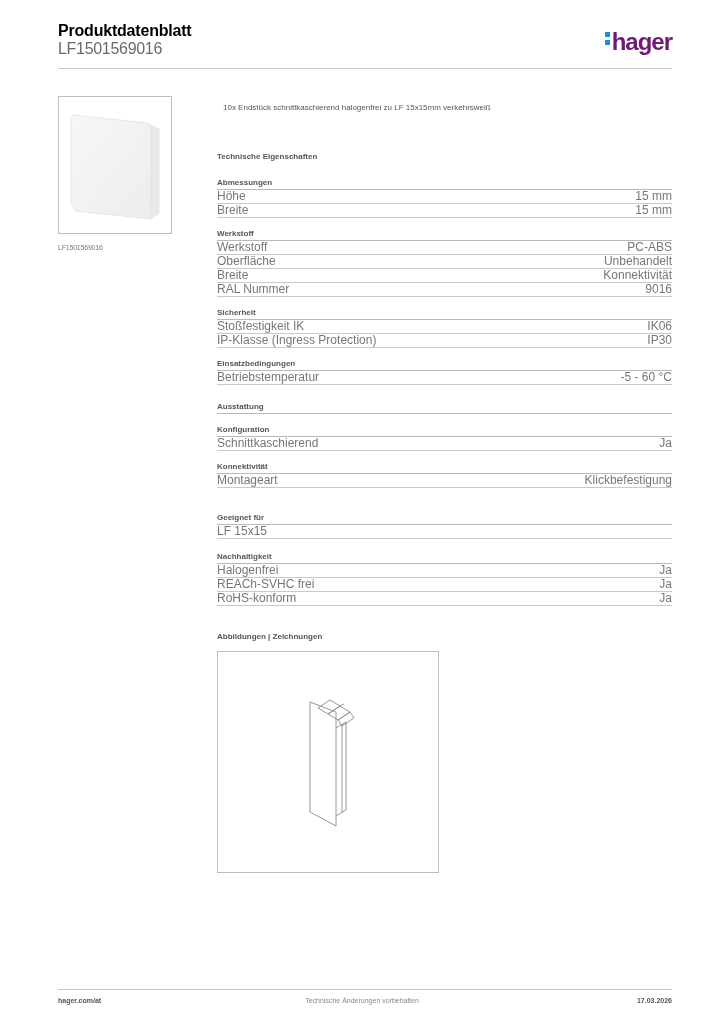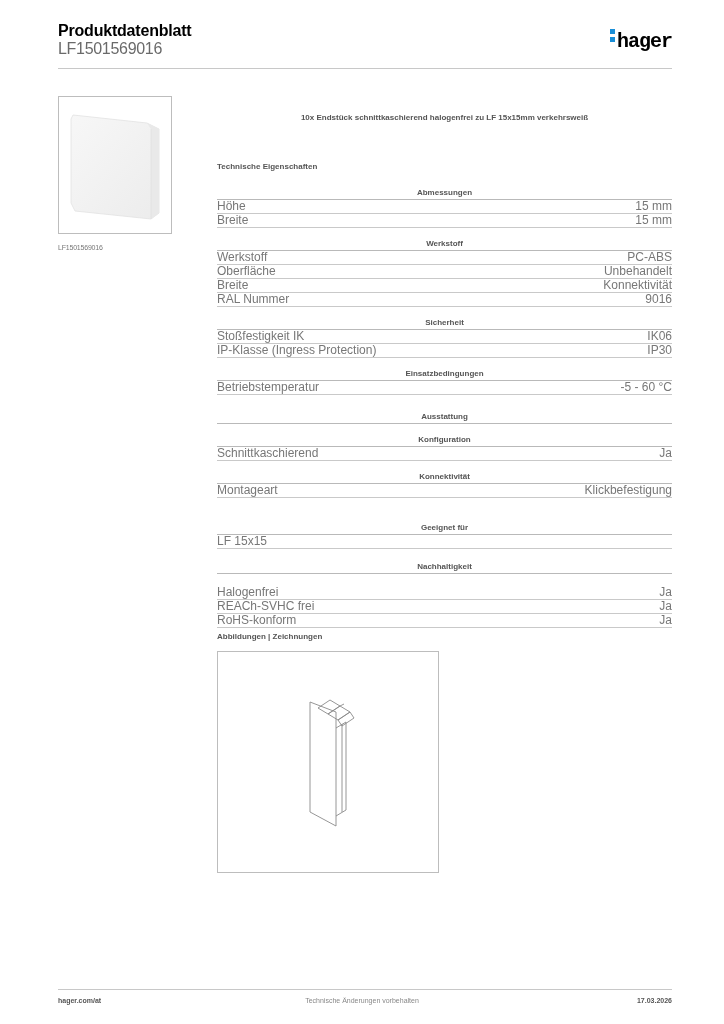--- a/index.html
+++ b/index.html
@@ -2,35 +2,35 @@
 <html><head>
 <meta charset="utf-8">
 <style>
   html, body { margin: 0; padding: 0; background: #ffffff; }
   body { width: 724px; height: 1024px; position: relative; overflow: hidden;
          font-family: "Liberation Sans", sans-serif; color: #6b6b6b; }
 
   .header { position: absolute; left: 58px; top: 20px; width: 614px; height: 48px; }
   .doc-title { position: absolute; left: 0; top: 2px; font-size: 16px; font-weight: bold; color: #000000; letter-spacing: -0.2px; }
   .doc-number { position: absolute; left: 0; top: 20px; font-size: 16px; color: #6a6a6a; letter-spacing: -0.3px; }
-  .logo { position: absolute; right: 0; top: 8px; font-size: 20px; font-weight: bold; color: #000000; letter-spacing: -1px; font-family: Liberation Mono, monospace; }
+  .logo { position: absolute; right: 0; top: 8px; font-size: 24px; font-weight: bold; color: #701a75; letter-spacing: -1px; }
   .logo .dots { display: inline-block; width: 5px; margin-right: 2px; position: relative; top: -2px; }
   .logo .dots i { display: block; width: 5px; height: 5px; background: #1a8fd8; margin: 3px 0; }
   .header-rule { position: absolute; left: 58px; top: 68px; width: 614px; height: 1px; background: #c8c8c8; }
 
   .product-image { position: absolute; left: 58px; top: 96px; width: 114px; height: 138px; border: 1px solid #bdbdbd; box-sizing: border-box; background: #fff; }
   .product-image .box { position: absolute; left: 8px; top: 10px; width: 96px; height: 115px; }
   .product-caption { position: absolute; left: 58px; top: 244px; font-size: 7px; color: #777; letter-spacing: -0.2px; }
 
   .main { position: absolute; left: 217px; top: 96px; width: 455px; }
-  .product-desc { font-size: 8px; font-weight: bold; color: #555; margin: 16px; height: 12px; line-height: 12px; text-align: center; }
+  .product-desc { font-size: 8px; font-weight: normal; color: #555; margin: 6px; height: 12px; line-height: 12px; }
   .section-heading-top { font-size: 8px; font-weight: bold; color: #555; margin-top: 37px; height: 12px; line-height: 12px; }
 
   .group { margin-top: 14px; }
-  .group-title { font-size: 8px; font-weight: bold; color: #555; height: 12px; line-height: 12px; border-bottom: 1px solid #b9b9b9; text-align: center; }
+  .group-title { font-size: 8px; font-weight: bold; color: #555; height: 12px; line-height: 12px; border-bottom: 1px solid #b9b9b9; }
   .row { display: flex; justify-content: space-between; font-size: 12px; color: #777; height: 13px; line-height: 13px; border-bottom: 1px solid #c9c9c9; }
   .row .label { }
   .row .value { text-align: right; }
 
   .drawing-title { position: absolute; left: 217px; top: 632px; font-size: 8px; font-weight: bold; color: #555; }
   .drawing-frame { position: absolute; left: 217px; top: 651px; width: 222px; height: 222px; border: 1px solid #bdbdbd; box-sizing: border-box; }
 
   .footer-rule { position: absolute; left: 58px; top: 989px; width: 614px; height: 1px; background: #c8c8c8; }
   .footer-left { position: absolute; left: 58px; top: 997px; font-size: 7px; font-weight: bold; color: #555; }
   .footer-center { position: absolute; left: 0; width: 724px; top: 997px; text-align: center; font-size: 7px; color: #888; }
@@ -141,21 +141,21 @@
 
   <div class="group" style="margin-top:24px">
     <div class="group-title">Geeignet für</div>
     <div class="row">
         <span class="label">LF 15x15</span>
         <span class="value"></span>
       </div>
   </div>
 
   <div class="group" style="margin-top:12px">
-    <div class="group-title" style="margin-bottom:12px">Nachhaltigkeit</div>
+    <div class="group-title" style="margin-bottom:0">Nachhaltigkeit</div>
     <div class="row">
         <span class="label">Halogenfrei</span>
         <span class="value">Ja</span>
       </div>
     <div class="row">
         <span class="label">REACh-SVHC frei</span>
         <span class="value">Ja</span>
       </div>
     <div class="row">
         <span class="label">RoHS-konform</span>

